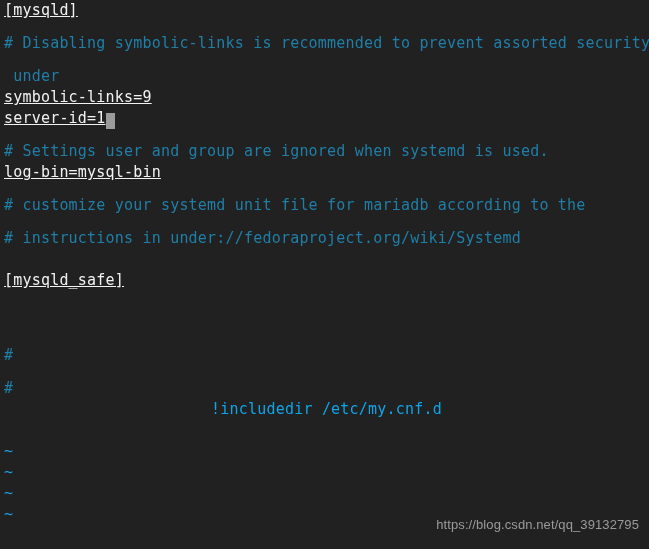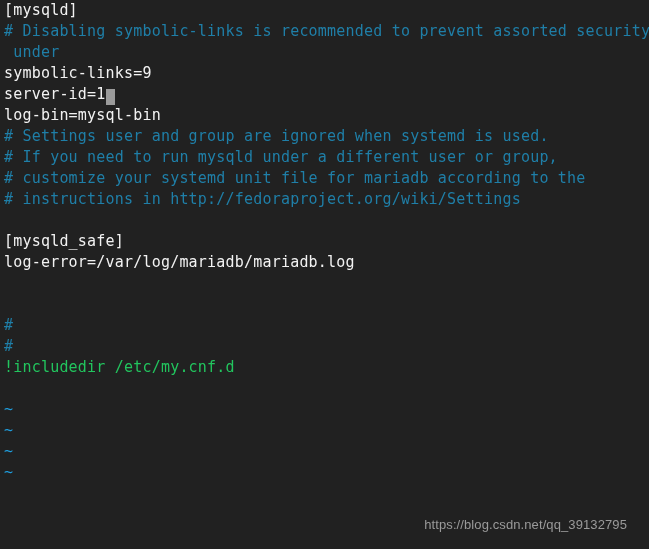--- a/index.html
+++ b/index.html
@@ -25,64 +25,62 @@
     width: 649px;
     padding-left: 4px;
     box-sizing: border-box;
   }
   .line {
     height: 21px;
     white-space: pre;
     overflow: hidden;
     text-overflow: clip;
   }
-  .t-text     { color: #f2f2f2; }
-  .t-comment  { color: #1f7fa8; }
-  .t-green    { color: #22c55e; }
+  .t-text     { color: #f2f2f2; text-decoration: underline; }
+  .t-comment  { color: #1f7fa8; margin-top: 12px; }
+  .t-green    { color: #0ea5e9; text-align: center; }
   .t-tilde    { color: #1f9ede; }
   .t-blank    { color: #212121; }
 
   .cursor-block {
     display: inline-block;
     width: 9px;
     height: 17px;
     vertical-align: text-bottom;
     background: #9b9b9b;
     position: relative;
     top: 3px;
   }
   #watermark {
     position: absolute;
-    right: 22px;
+    right: 10px;
     bottom: 14px;
     color: #9a9a9a;
     font-family: "Liberation Sans", sans-serif;
     font-size: 13px;
     letter-spacing: 0.1px;
     white-space: nowrap;
   }
 </style>
 </head>
 <body>
 
 <div id="terminal">
   <div id="buffer">
       <div class="line t-text"><span>[mysqld]</span></div>
       <div class="line t-comment"><span># Disabling symbolic-links is recommended to prevent assorted security</span></div>
       <div class="line t-comment"><span> under</span></div>
       <div class="line t-text"><span>symbolic-links=9</span></div>
       <div class="line t-text"><span>server-id=1</span><span class="cursor-block"></span></div>
+      <div class="line t-comment"><span># Settings user and group are ignored when systemd is used.</span></div>
       <div class="line t-text"><span>log-bin=mysql-bin</span></div>
-      <div class="line t-comment"><span># Settings user and group are ignored when systemd is used.</span></div>
-      <div class="line t-comment"><span># If you need to run mysqld under a different user or group,</span></div>
       <div class="line t-comment"><span># customize your systemd unit file for mariadb according to the</span></div>
-      <div class="line t-comment"><span># instructions in http://fedoraproject.org/wiki/Settings</span></div>
+      <div class="line t-comment"><span># instructions in under://fedoraproject.org/wiki/Systemd</span></div>
       <div class="line t-blank"><span></span></div>
       <div class="line t-text"><span>[mysqld_safe]</span></div>
-      <div class="line t-text"><span>log-error=/var/log/mariadb/mariadb.log</span></div>
       <div class="line t-blank"><span></span></div>
       <div class="line t-blank"><span></span></div>
       <div class="line t-comment"><span>#</span></div>
       <div class="line t-comment"><span>#</span></div>
       <div class="line t-green"><span>!includedir /etc/my.cnf.d</span></div>
       <div class="line t-blank"><span></span></div>
       <div class="line t-tilde"><span>~</span></div>
       <div class="line t-tilde"><span>~</span></div>
       <div class="line t-tilde"><span>~</span></div>
       <div class="line t-tilde"><span>~</span></div>

